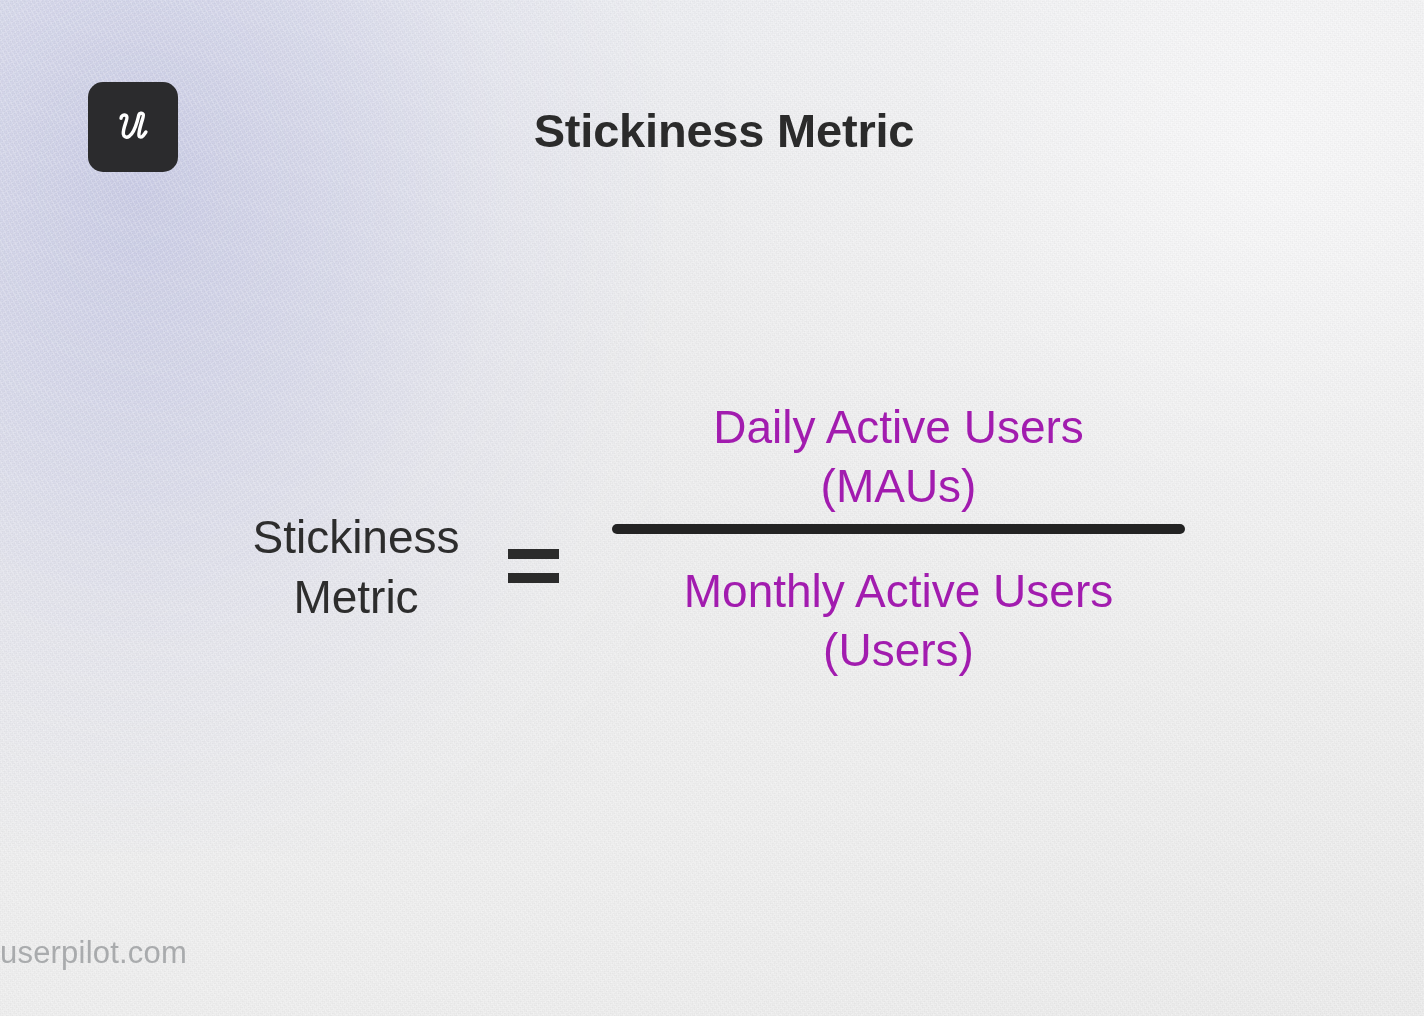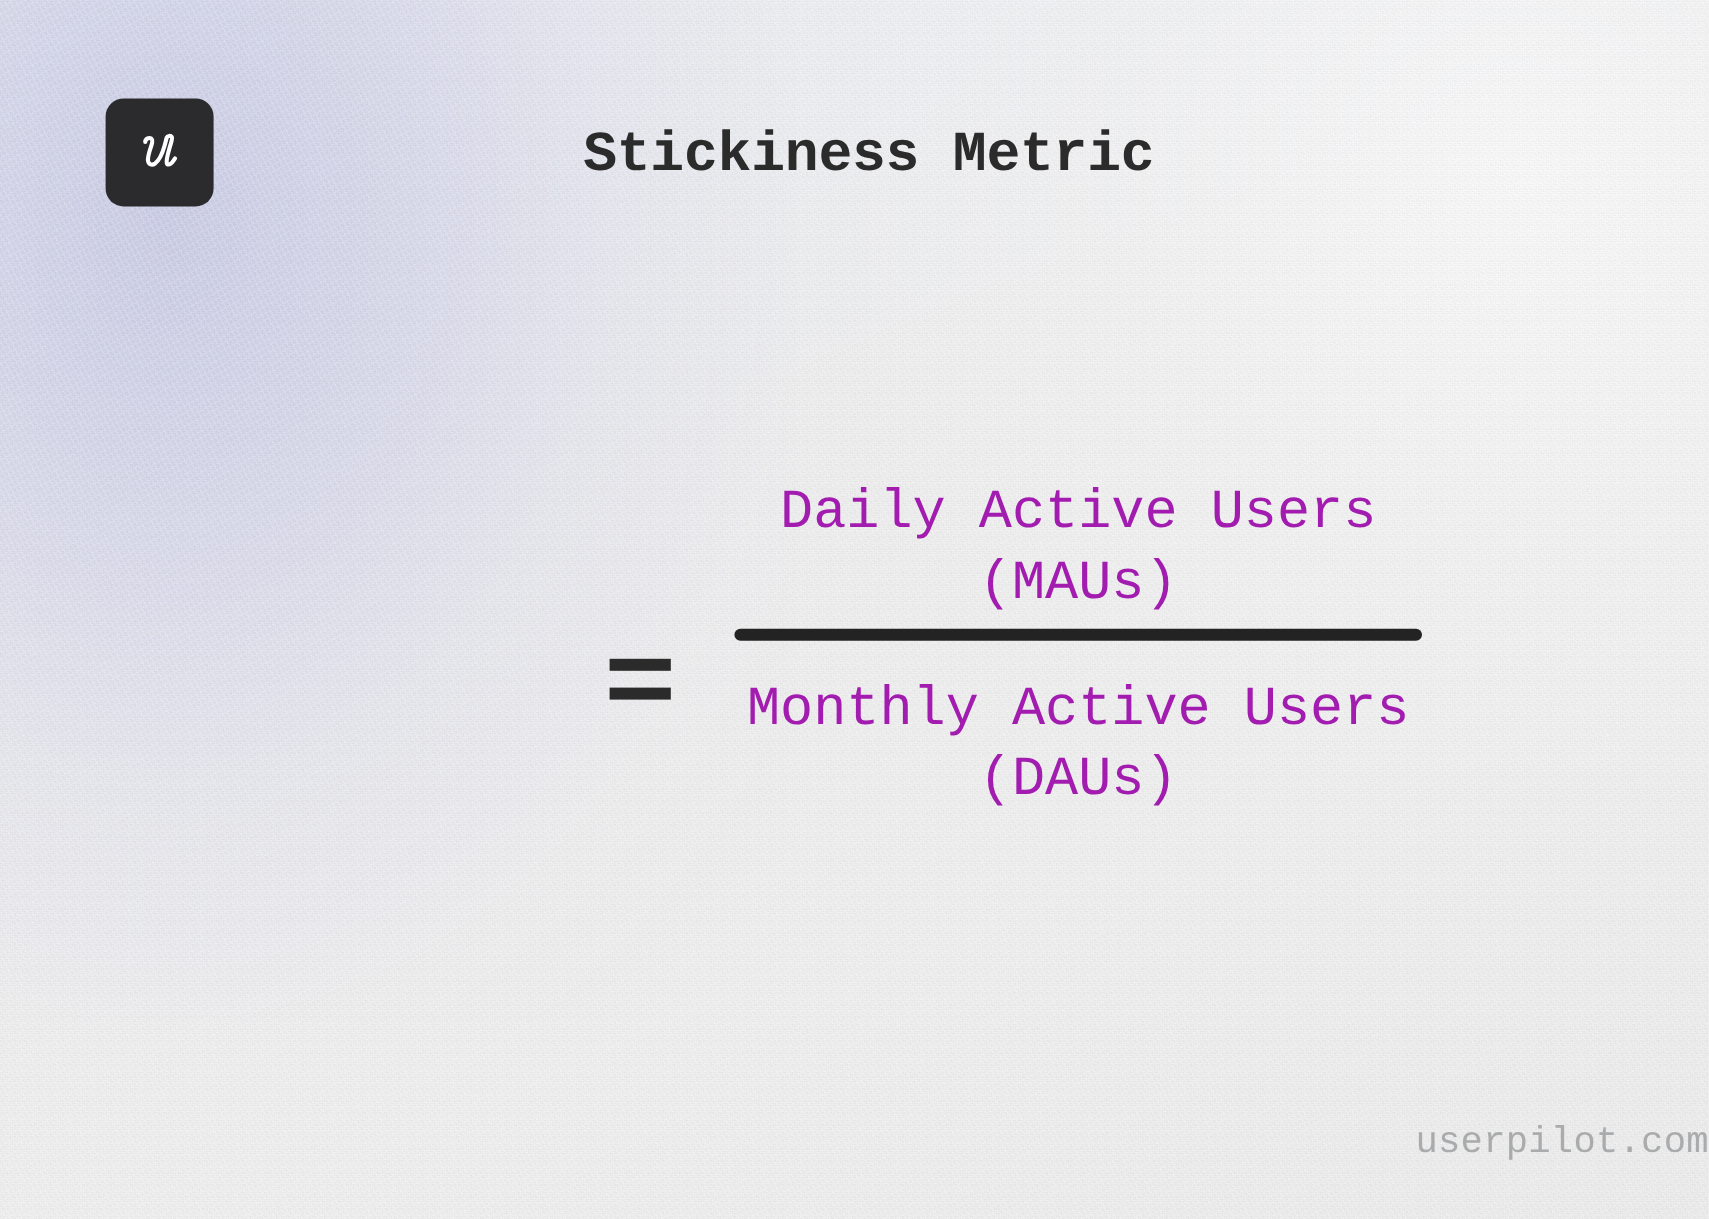--- a/index.html
+++ b/index.html
@@ -8,21 +8,21 @@
     padding: 0;
     background: #ffffff;
   }
 
   #canvas {
     position: relative;
     width: 1424px;
     height: 1016px;
     overflow: hidden;
     background-color: #ecedee;
-    font-family: Liberation Mono, monospace;
+    font-family: Liberation Sans, sans-serif;
     -webkit-font-smoothing: antialiased;
   }
 
   
   .bg-base {
     position: absolute;
     inset: 0;
     background:
       linear-gradient(160deg, #eceef4 0%, #eeeeef 38%, #efefef 70%, #ececec 100%);
   }
@@ -169,21 +169,21 @@
     background: #232323;
     margin: 0;
   }
 
   
   .footer {
     position: absolute;
     left: 0;
     top: 935px;
     width: 1424px;
-    text-align: right;
+    text-align: left;
     font-size: 31px;
     font-weight: 400;
     color: #a9abad;
     letter-spacing: 0.2px;
   }
 </style>
 </head>
 <body>
 
 <div id="canvas">
@@ -197,35 +197,39 @@
   <div class="logo">
     <svg class="logo-glyph" viewBox="0 0 100 100" aria-hidden="true">
       <path d="M24 31 C24 26, 30 22, 35 25 C38 27, 37 32, 35 38 C31 50, 28 58, 29 65 C30 72, 36 74, 42 70 C50 64, 55 52, 59 38 C61 31, 62 26, 63 23 C64 20, 70 19, 72 22 C74 25, 71 31, 68 42 C64 56, 62 65, 63 69 C64 73, 68 73, 72 69 C74 67, 76 64, 78 61" fill="none" stroke="#ffffff" stroke-width="7.5" stroke-linecap="round" stroke-linejoin="round"></path>
     </svg>
   </div>
 
   <div class="title">Stickiness Metric</div>
 
   <div class="formula">
 
+    <div class="formula-lhs">
+      <div>Stickiness</div>
+      <div>Metric</div>
+    </div>
 
     <div class="equals">
       <div class="bar top"></div>
       <div class="bar bottom"></div>
     </div>
 
     <div class="fraction">
       <div class="frac-num">
         <div>Daily Active Users</div>
         <div>(MAUs)</div>
       </div>
       <div class="frac-bar"></div>
       <div class="frac-den">
         <div>Monthly Active Users</div>
-        <div>(DAUs)</div>
+        <div>(Users)</div>
       </div>
     </div>
 
   </div>
 
   <div class="footer">userpilot.com</div>
 
 </div>
 
 </body></html>

